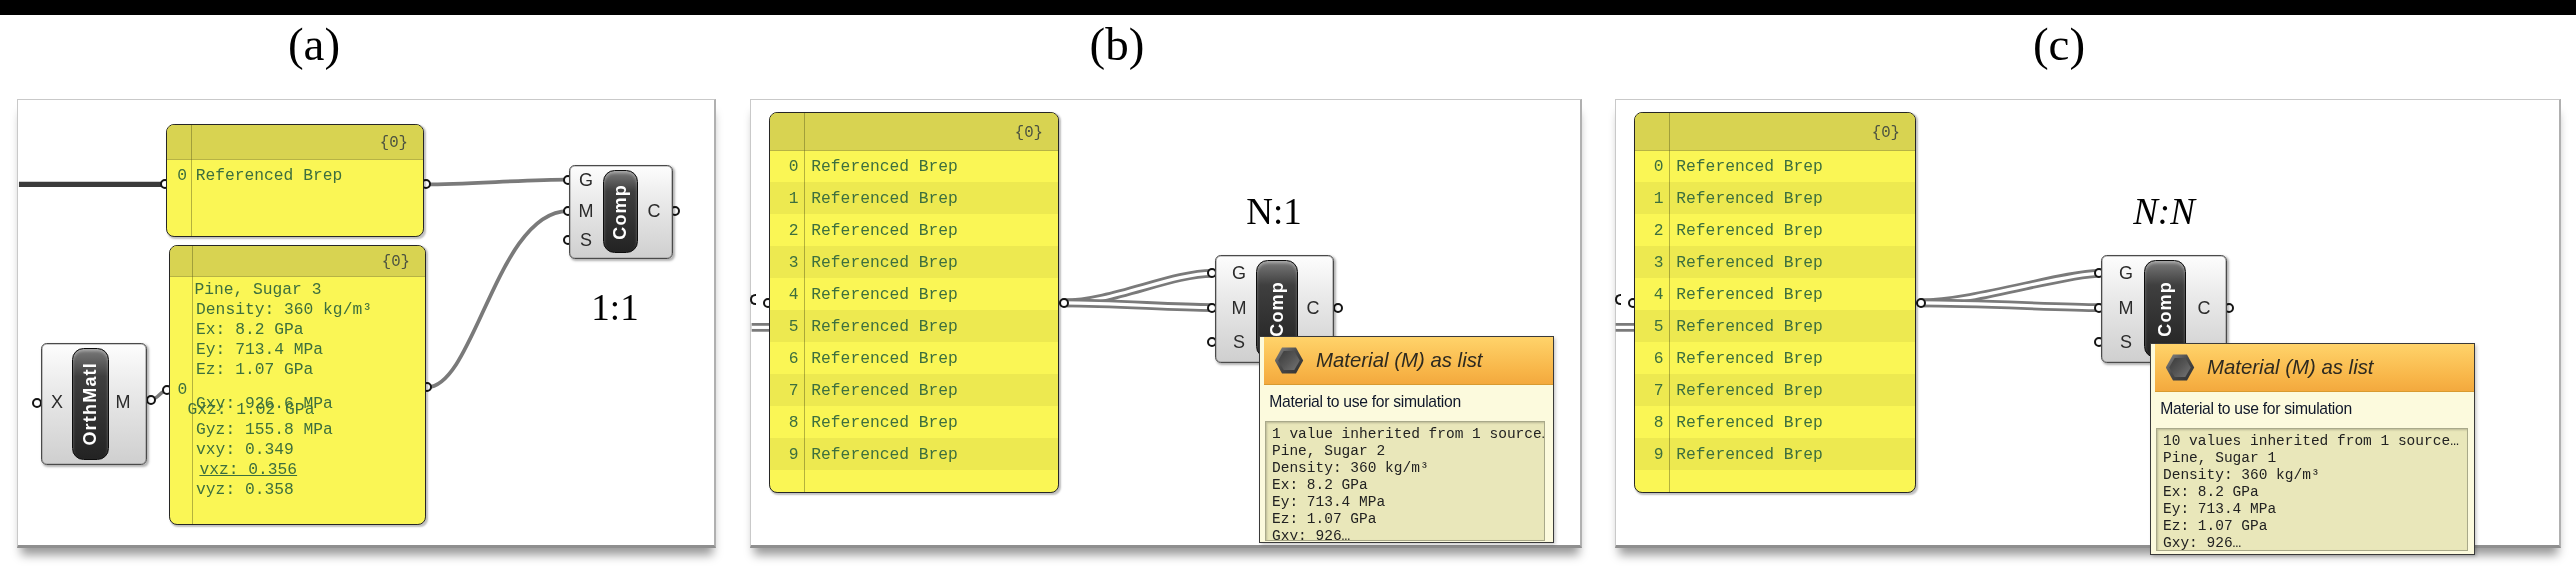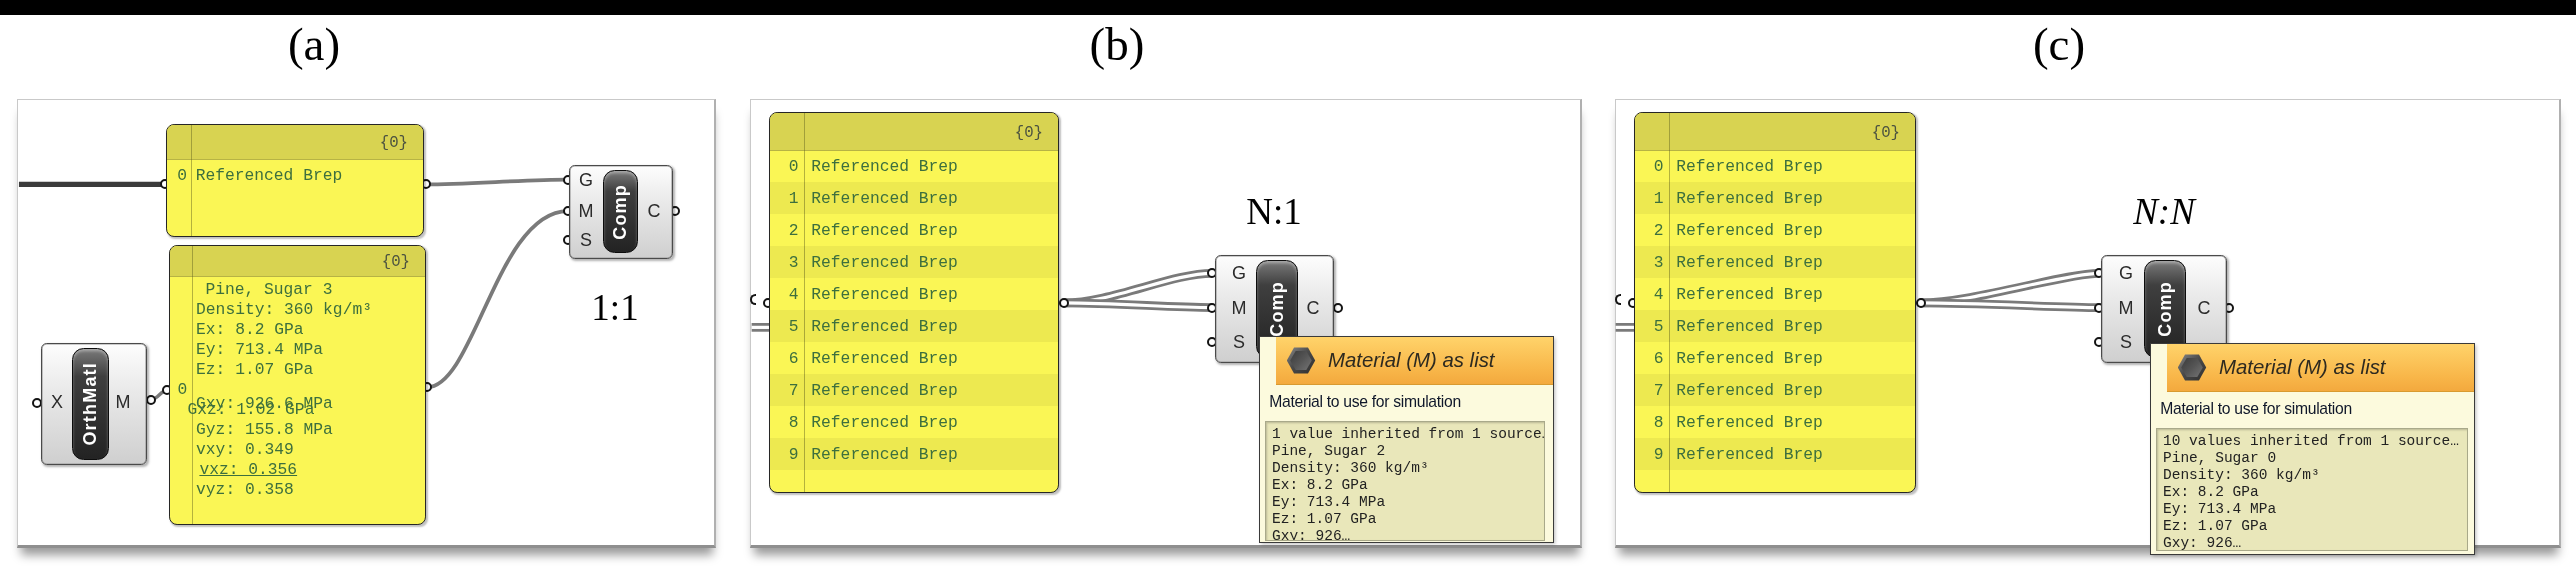--- a/index.html
+++ b/index.html
@@ -71,21 +71,21 @@
   .portlabel{
     position:absolute;transform:translate(-50%,-50%);font-size:18px;color:#2b2b2b;
     font-family:"Liberation Sans",sans-serif;z-index:3;
   }
   
   .tooltip{
     position:absolute;z-index:6;background:#FCFADD;border:1.2px solid #3a3a3a;box-sizing:border-box;
     box-shadow:1.7px 2.3px 3.5px rgba(0,0,0,0.25);
   }
   .tt-head{
-    position:absolute;left:16px;right:0;top:0;height:47px;
+    position:absolute;left:4px;right:0;top:0;height:47px;
     background:linear-gradient(180deg,#FFD36A 0%,#F8B649 70%,#F3A93E 100%);
     border-bottom:0.6px solid #d89a30;
     padding-left:20px;
   }
   .hex{
     position:absolute;width:29px;height:27px;
     background:linear-gradient(135deg,#8a8a8a 0%,#4a4a4a 45%,#2e2e2e 100%);
     clip-path:polygon(26% 2%,74% 2%,99% 50%,74% 98%,26% 98%,1% 50%);
   }
   .hex-inner{
@@ -195,21 +195,21 @@
 </div>
 
 <div class="gh-panel" style="left:169px;top:245px;width:257px;height:280px;">
   <div class="gh-head" style="height:30px;">
     <span class="ptag" style="top:7px;">{0}</span>
   </div>
   <div class="vdiv" style="left:21.5px;"></div>
   <div class="rows" style="top:33px;">
     <div class="mline">
         <span class="midx" style="width:17.4px;text-align:right;"></span>
-        <span class="mtxt" style="margin-left:18px;">Pine, Sugar 3</span>
+        <span class="mtxt" style="margin-left:7px;">Pine, Sugar 3</span>
       </div>
       <div class="mline">
         <span class="midx" style="width:17.4px;text-align:right;"></span>
         <span class="mtxt" style="margin-left:8.7px;">Density: 360 kg/m³</span>
       </div>
       <div class="mline">
         <span class="midx" style="width:17.4px;text-align:right;"></span>
         <span class="mtxt" style="margin-left:8.7px;">Ex: 8.2 GPa</span>
       </div>
       <div class="mline">
@@ -410,21 +410,21 @@
 <div class="tooltip" style="left:2150px;top:343px;width:325px;height:212px;">
   <div class="tt-head">
     <div class="hex" style="left:10.5px;top:10px;">
         <div class="hex-inner"></div>
       </div>
     <span class="tt-title" style="left:52px;top:12.2px;">Material (M) as list</span>
   </div>
   <span class="tt-desc" style="left:9.3px;top:56px;">Material to use for simulation</span>
   <div class="tt-box" style="left:5.2px;top:84px;width:312px;height:123px;">
     <div class="tline">10 values inherited from 1 source…</div>
-      <div class="tline">Pine, Sugar 0</div>
+      <div class="tline">Pine, Sugar 1</div>
       <div class="tline">Density: 360 kg/m³</div>
       <div class="tline">Ex: 8.2 GPa</div>
       <div class="tline">Ey: 713.4 MPa</div>
       <div class="tline">Ez: 1.07 GPa</div>
       <div class="tline">Gxy: 926…</div>
   </div>
 </div>
 
 
 </body></html>

